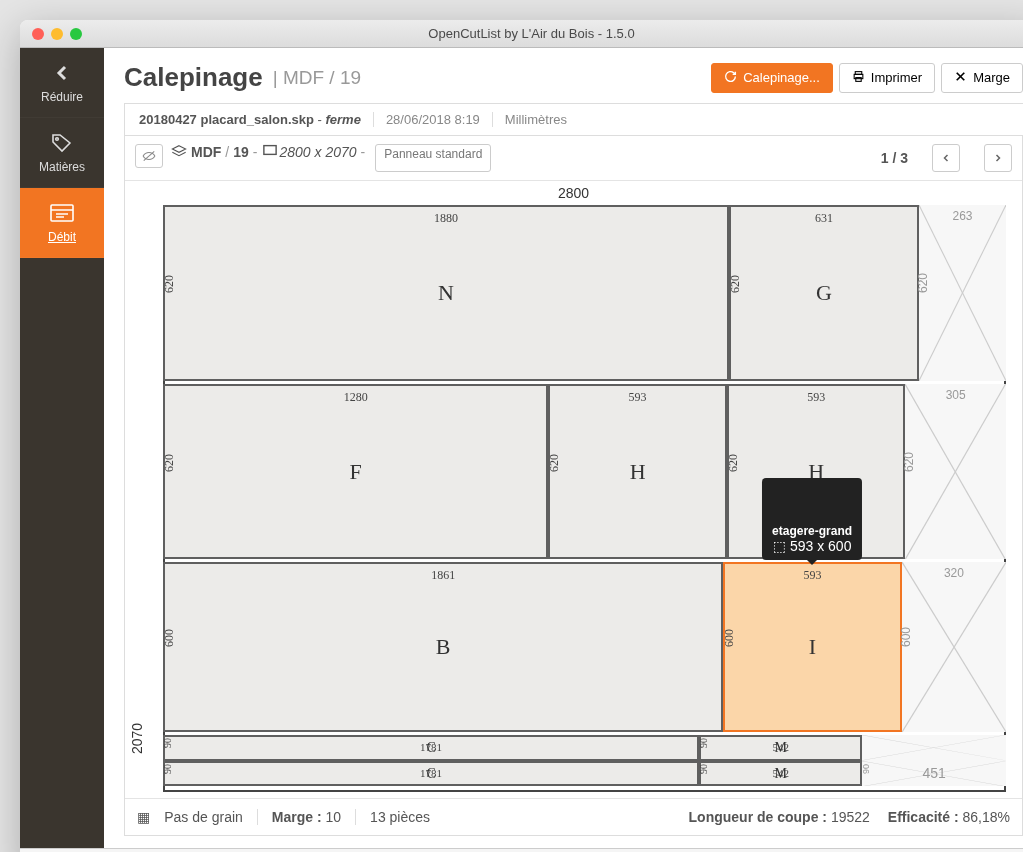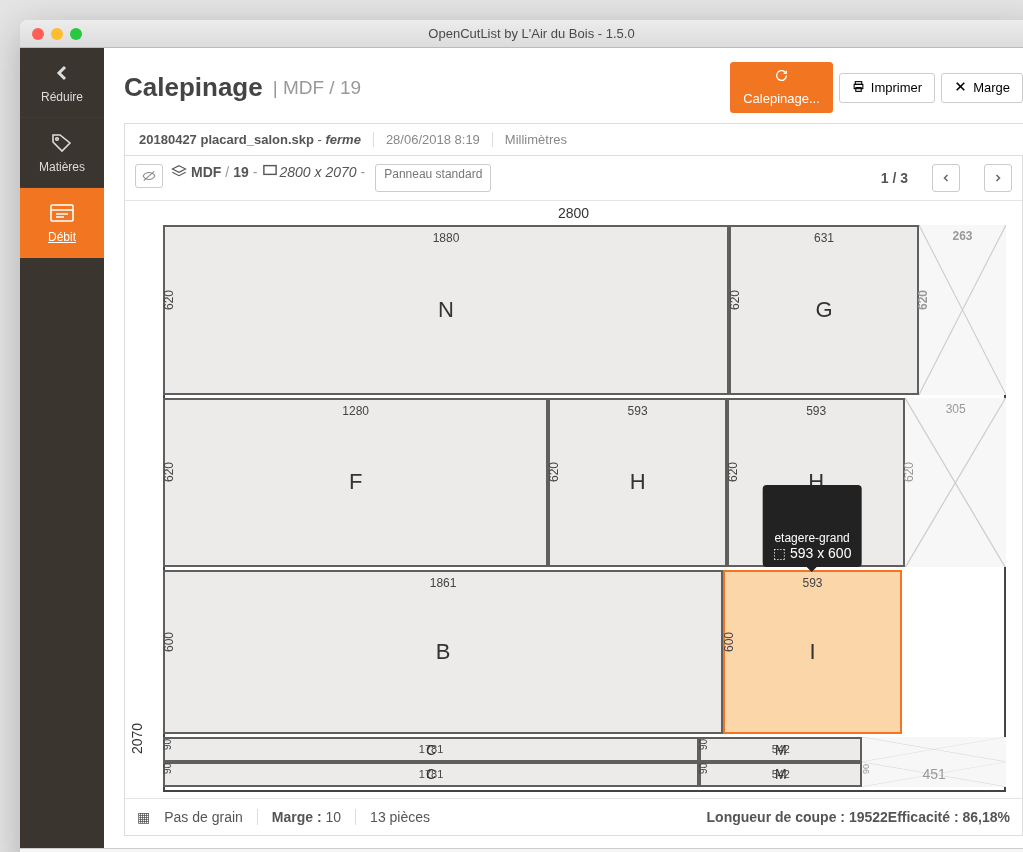--- a/index.html
+++ b/index.html
@@ -22,21 +22,21 @@
     .side-item.active { background: #f27522; color: #fff; text-decoration: underline; }
     .side-icon { width: 24px; height: 22px; display: flex; align-items: center; justify-content: center; }
     
     .content { flex: 1; background: #fff; display: flex; flex-direction: column; overflow: hidden;}
     
     .header { display: flex; align-items: center; padding: 14px 20px 10px; }
     .header h1 { font-size: 26px; font-weight: 700; color: #444; }
     .header .sub { font-size: 19px; color: #999; margin-left: 10px; font-weight: 400;}
     .header-spacer { flex: 1; }
     .btn { border: 1px solid #ccc; background: #fff; padding: 6px 12px; font-size: 13px; border-radius: 3px; display: inline-flex; align-items: center; gap: 6px; cursor: pointer; margin-left: 6px; }
-    .btn.primary { background: #f27522; border-color: #f27522; color: #fff; flex-direction: column; }
+    .btn.primary { background: #f27522; border-color: #f27522; color: #fff; }
     .btn svg, .btn .glyph { width: 13px; height: 13px; }
     
     .file-tab { margin: 0 0 0 20px; display: inline-flex; align-items: center; border: 1px solid #ddd; border-bottom: none; padding: 8px 14px; font-size: 13px; background: #fff; gap: 12px; color:#555;}
     .file-tab .fname { font-weight: 700; }
     .file-tab .state { font-style: italic; font-weight: 700;}
     .file-tab .date { color: #888; border-left: 1px solid #ddd; padding-left: 12px;}
     .file-tab .unit { color: #888; border-left: 1px solid #ddd; padding-left: 12px;}
     
     .main-area { flex: 1; margin: 0 20px 12px; border: 1px solid #ddd; background: #fff; display: flex; flex-direction: column; position: relative; overflow: hidden; }
     
@@ -46,41 +46,41 @@
     .panel-head-right { margin-left: auto; display: flex; align-items: center; gap: 24px; }
     .pager-count { font-weight: 700; font-size: 14px; }
     .pager-btn { border: 1px solid #ccc; background: #fff; width: 28px; height: 28px; display: flex; align-items: center; justify-content: center; border-radius: 3px; cursor: pointer; color:#666;}
     
     .canvas-wrap { flex: 1; position: relative; padding: 6px 10px 2px 10px; display: flex; }
     .axis-top { position: absolute; top: 4px; left: 0; right: 0; text-align: center; font-size: 14px; color: #333; }
     .axis-left { position: absolute; left: 4px; top: 0; bottom: 44px; display: flex; align-items: center; font-size: 14px; writing-mode: vertical-rl; transform: rotate(180deg); color:#333;}
     .board-area { position: absolute; left: 38px; right: 16px; top: 24px; bottom: 6px; }
     .sheet-outer { position: absolute; inset: 0; border: 2px solid #444; }
     
-    .piece { position: absolute; background: #ecebe9; border: 2px solid #5f5f5f; }
+    .piece { position: absolute; background: #ecebe9; border: 2px solid #5f5f5f; font-family: Liberation Serif, serif; }
     .piece.hl { background: #fbd6a9; border-color: #f27522; }
     .piece .lbl-c { position: absolute; left: 50%; top: 50%; transform: translate(-50%,-50%); font-size: 22px; color:#333; }
     .piece .lbl-w { position: absolute; top: 4px; left: 50%; transform: translateX(-50%); font-size: 12px; color:#444;}
     .piece .lbl-h { position: absolute; left: 4px; top: 50%; transform: translateY(-50%) rotate(-90deg); transform-origin: left center; font-size: 12px; color:#444; white-space: nowrap;}
     .thin .lbl-c { font-size:14px; } 
     .thin .lbl-w { font-size:11px; } 
     .thin .lbl-h  { font-size:10px; left:2px;} 
     .waste { position: absolute; background: #f7f7f7; }
     .waste svg {width:100%;height:100%;}
     .waste .lbl-w { position: absolute; top: 4px; left: 50%; transform: translateX(-50%); font-size: 12px; color:#999;}
     .waste .lbl-h { position: absolute; left: 4px; top: 50%; transform: translateY(-50%) rotate(-90deg); transform-origin: left center; font-size: 12px; color:#999;}
     
     .tooltip { position: absolute; background: #222; color: #fff; font-size: 12px; padding: 6px 10px; border-radius: 4px; text-align: center; white-space: nowrap; transform: translate(-50%,-100%); }
     .tooltip::after { content:''; position:absolute; left:50%; bottom:-5px; transform:translateX(-50%); border:5px solid transparent; border-top-color:#222; border-bottom:none;}
-    .tooltip .tt-title { font-weight:400; display:block;margin-top:40px;}
+    .tooltip .tt-title { font-weight:700; display:block;margin-top:40px;}
     .tooltip .tt-dim { font-size:14px;}
     
     .footer-stats { display: flex; align-items: center; padding: 10px 12px; border-top:1px solid #e4e4e4; font-size: 14px; color:#555; gap:14px;}
     .footer-stats .sep::before{content:''; border-left:1px solid #ddd; margin-right:14px;}
-    .footer-stats .right { margin-left:auto; display:flex; font-weight:bold;}
+    .footer-stats .right { margin-left:auto; display:flex; gap:18px;}
     
     .statusbar { height:24px; border-top:1px solid #ccc; display:flex; align-items:center; justify-content:flex-end; font-size:11px; color:#777; padding:0 10px; gap:12px; background:#f5f5f5;}
     
     .eye-btn{ border:1px solid #ccc; width:28px; height:24px; display:inline-flex; align-items:center; justify-content:center; border-radius:3px; margin-right:8px; cursor:pointer; color:#888;}
     .stack-icon{display:inline-flex;width:16px;height:14px; margin-right:4px;}
     .dim-icon{display:inline-flex;width:14px;height:12px; margin:0 2px;}
   </style>
 </head>
 <body>
 
@@ -211,21 +211,21 @@
             <div class="piece" style="left:0%;top:0%;width:67.14%;height:29.95%;">
               <span class="lbl-w">1880</span>
               <span class="lbl-h">620</span>
               <span class="lbl-c">N</span>
             </div>
             <div class="piece" style="left:67.14%;top:0%;width:22.54%;height:29.95%;">
               <span class="lbl-w">631</span>
               <span class="lbl-h">620</span>
               <span class="lbl-c">G</span>
             </div>
-            <div class="waste" style="left:89.68%;top:0%;width:10.32%;height:29.95%;font-weight:bold;">
+            <div class="waste" style="left:89.68%;top:0%;width:10.32%;height:29.95%;">
               <svg viewBox="0 0 100 100" preserveAspectRatio="none">
                   <line x1="0" y1="0" x2="100" y2="100" stroke="#ccc"></line>
                   <line x1="100" y1="0" x2="0" y2="100" stroke="#ccc"></line>
                 </svg>
               <span class="lbl-w">263</span>
               <span class="lbl-h">620</span>
             </div>
 
             <div class="piece" style="left:0%;top:30.43%;width:45.71%;height:29.95%;text-align:center;">
               <span class="lbl-w">1280</span>
@@ -253,20 +253,28 @@
 
             <div class="piece" style="left:0%;top:60.87%;width:66.46%;height:28.99%;">
               <span class="lbl-w">1861</span>
               <span class="lbl-h">600</span>
               <span class="lbl-c">B</span>
             </div>
             <div class="piece hl" style="left:66.46%;top:60.87%;width:21.18%;height:28.99%;">
               <span class="lbl-w">593</span>
               <span class="lbl-h">600</span>
               <span class="lbl-c">I</span>
+            </div>
+            <div class="waste" style="left:87.64%;top:60.87%;width:12.36%;height:28.99%;">
+              <svg viewBox="0 0 100 100" preserveAspectRatio="none">
+                  <line x1="0" y1="0" x2="100" y2="100" stroke="#ccc"></line>
+                  <line x1="100" y1="0" x2="0" y2="100" stroke="#ccc"></line>
+                </svg>
+              <span class="lbl-w">320</span>
+              <span class="lbl-h">600</span>
             </div>
 
             <div class="piece thin" style="left:0%;top:90.34%;width:63.61%;height:4.35%;">
               <span class="lbl-w">1781</span>
               <span class="lbl-h">90</span>
               <span class="lbl-c">C</span>
             </div>
             <div class="piece thin" style="left:63.61%;top:90.34%;width:19.36%;height:4.35%;">
               <span class="lbl-w">542</span>
               <span class="lbl-h">90</span>

